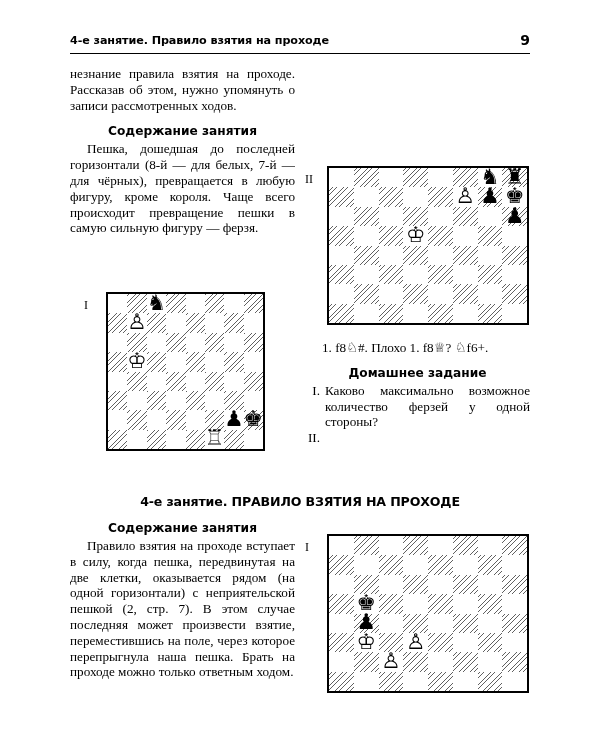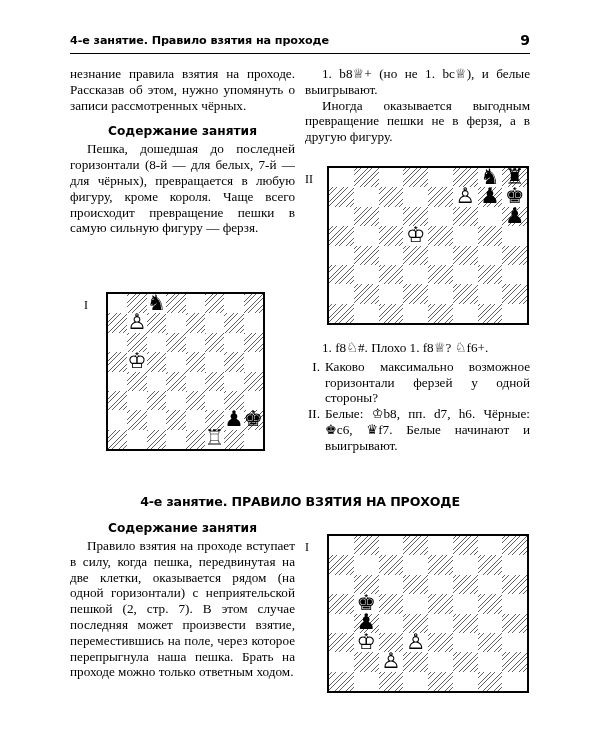--- a/index.html
+++ b/index.html
@@ -86,21 +86,21 @@
 
 <div class="page">
 
   <div class="runhead">
     <div class="rh-title">4-е занятие. Правило взятия на проходе</div>
     <div class="rh-page">9</div>
     <div class="rh-rule"></div>
   </div>
 
   <div class="col col-left" style="top:66px;">
-    <p class="body">незнание правила взятия на проходе. Рассказав об этом, нужно упомянуть о записи рассмотренных чёрных.</p>
+    <p class="body">незнание правила взятия на проходе. Рассказав об этом, нужно упомянуть о записи рассмотренных ходов.</p>
     <p class="sub" style="margin-top:11px;">Содержание занятия</p>
     <p class="body ind" style="margin-top:3px;">Пешка, дошедшая до последней горизонтали (8-й — для белых, 7-й — для чёрных), превращается в любую фигуру, кроме короля. Чаще всего происходит превращение пешки в самую сильную фигуру — ферзя.</p>
   </div>
 
   <div class="diagram" id="diag0" style="left:84px;top:292px;">
     <div class="diag-label" style="left:0px;top:6px;">I</div>
     <div class="board" id="board0" style="left:22px;top:0px;width:155px;height:155px;">
         <div class="sq" style="left: 0px; top: 0px; width: 19.375px; height: 19.375px;"></div>
         <div class="sq dark" style="left: 19.375px; top: 0px; width: 19.375px; height: 19.375px;"></div>
         <div class="sq" style="left: 38.75px; top: 0px; width: 19.375px; height: 19.375px;"></div>
@@ -170,24 +170,20 @@
         <div class="pc w" style="left: 19.375px; top: 58.125px; width: 19.375px; height: 19.375px; font-size: 21.7px;">♔</div>
         <div class="pc bk" style="left: 116.25px; top: 116.25px; width: 19.375px; height: 19.375px; font-size: 21.7px;">♟</div>
         <div class="pc bk" style="left: 135.625px; top: 116.25px; width: 19.375px; height: 19.375px; font-size: 21.7px;">♚</div>
         <div class="pc w" style="left: 96.875px; top: 135.625px; width: 19.375px; height: 19.375px; font-size: 21.7px;">♖</div>
       </div>
     <svg class="tri" style="left:190px;top:134px;" width="17" height="16" viewBox="0 0 17 16">
       <polygon points="8.5,1 16,15 1,15" fill="none" stroke="#000" stroke-width="1.6"></polygon>
     </svg>
   </div>
 
-  <div class="col col-right" style="top:66px;">
-    <p class="body ind chess" style="font-size:13.2px;line-height:15.8px;font-family:'Liberation Serif',serif;">1. b8♕+ (но не 1. bc♕), и белые выигрывают.</p>
-    <p class="body ind" style="margin-top:0px;">Иногда оказывается выгодным превращение пешки не в ферзя, а в другую фигуру.</p>
-  </div>
 
   <div class="diagram" id="diag1" style="left:305px;top:166px;">
     <div class="diag-label" style="left:0px;top:6px;">II</div>
     <div class="board" id="board1" style="left:22px;top:0px;width:198px;height:155px;">
         <div class="sq" style="left: 0px; top: 0px; width: 24.75px; height: 19.375px;"></div>
         <div class="sq dark" style="left: 24.75px; top: 0px; width: 24.75px; height: 19.375px;"></div>
         <div class="sq" style="left: 49.5px; top: 0px; width: 24.75px; height: 19.375px;"></div>
         <div class="sq dark" style="left: 74.25px; top: 0px; width: 24.75px; height: 19.375px;"></div>
         <div class="sq" style="left: 99px; top: 0px; width: 24.75px; height: 19.375px;"></div>
         <div class="sq dark" style="left: 123.75px; top: 0px; width: 24.75px; height: 19.375px;"></div>
@@ -257,28 +253,28 @@
         <div class="pc bk" style="left: 173.25px; top: 38.75px; width: 24.75px; height: 19.375px; font-size: 21.7px;">♟</div>
         <div class="pc w" style="left: 74.25px; top: 58.125px; width: 24.75px; height: 19.375px; font-size: 21.7px;">♔</div>
       </div>
     <svg class="tri" style="left:231px;top:137px;" width="17" height="16" viewBox="0 0 17 16">
       <polygon points="8.5,1 16,15 1,15" fill="none" stroke="#000" stroke-width="1.6"></polygon>
     </svg>
   </div>
 
   <div class="col col-right" style="top:328px;margin-top:12px;">
     <p class="body ind">1. f8♘#. Плохо 1. f8♕? ♘f6+.</p>
+    <p class="sub" style="margin-top:10px;">Домашнее задание</p>
     <ul class="hw" style="margin-top:3px;">
       <li>
         <span class="rn">I.</span>
-        <span>Каково максимально возможное горизонтали ферзей у одной стороны?</span>
+        <span>Каково максимально возможное количество ферзей у одной стороны?</span>
       </li>
       <li>
         <span class="rn">II.</span>
-        <span>Белые: ♔b8, пп. d7, h6. Чёрные: ♚c6, ♛f7. Белые начинают и выигрывают.</span>
       </li>
     </ul>
   </div>
 
   <div class="section-head" style="top:494px;">4-е занятие. ПРАВИЛО ВЗЯТИЯ НА ПРОХОДЕ</div>
 
   <div class="col col-left" style="top:521px;">
     <p class="sub">Содержание занятия</p>
     <p class="body ind" style="margin-top:3px;">Правило взятия на проходе вступает в силу, когда пешка, передвинутая на две клетки, оказывается рядом (на одной горизонтали) с неприятельской пешкой (2, стр. 7). В этом случае последняя может произвести взятие, переместившись на поле, через которое перепрыгнула наша пешка. Брать на проходе можно только ответным ходом.</p>
   </div>

